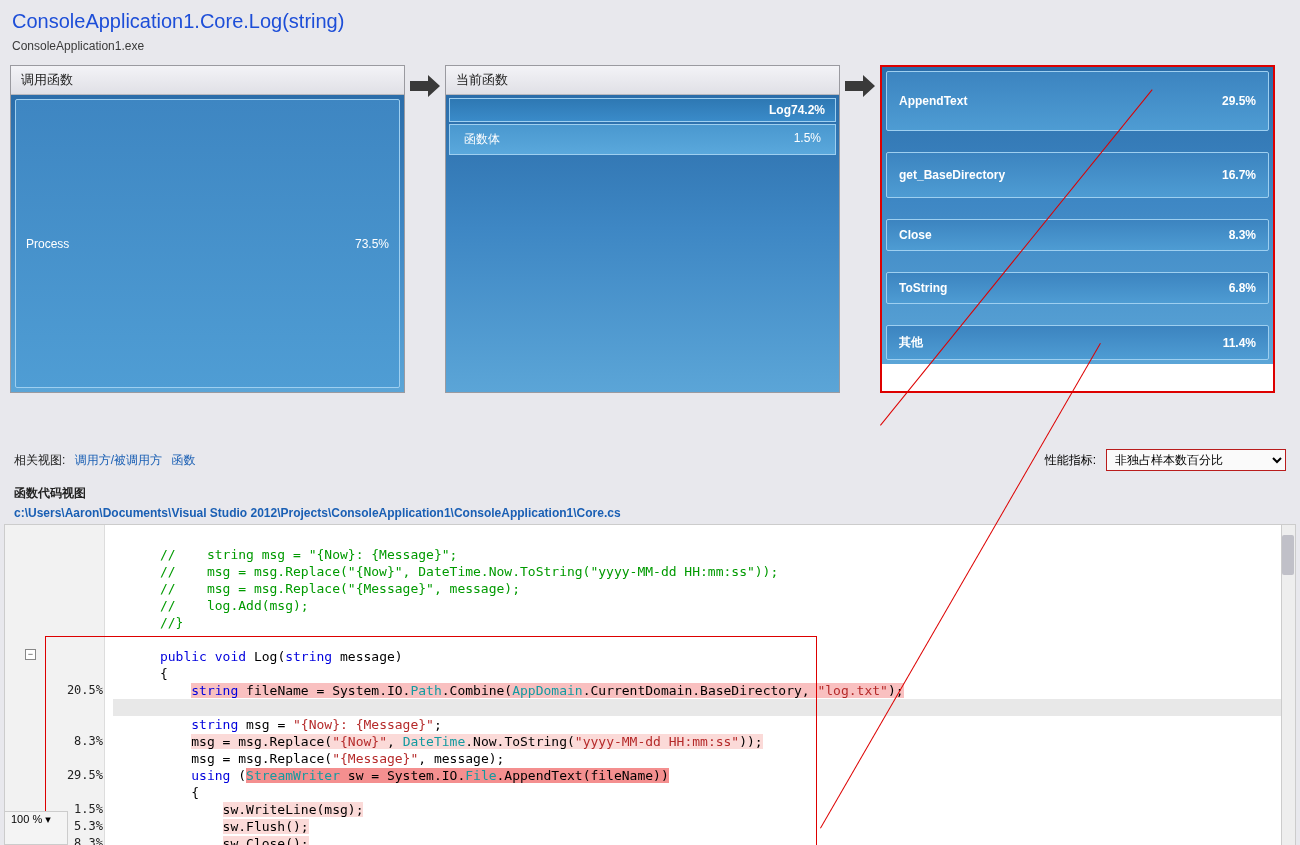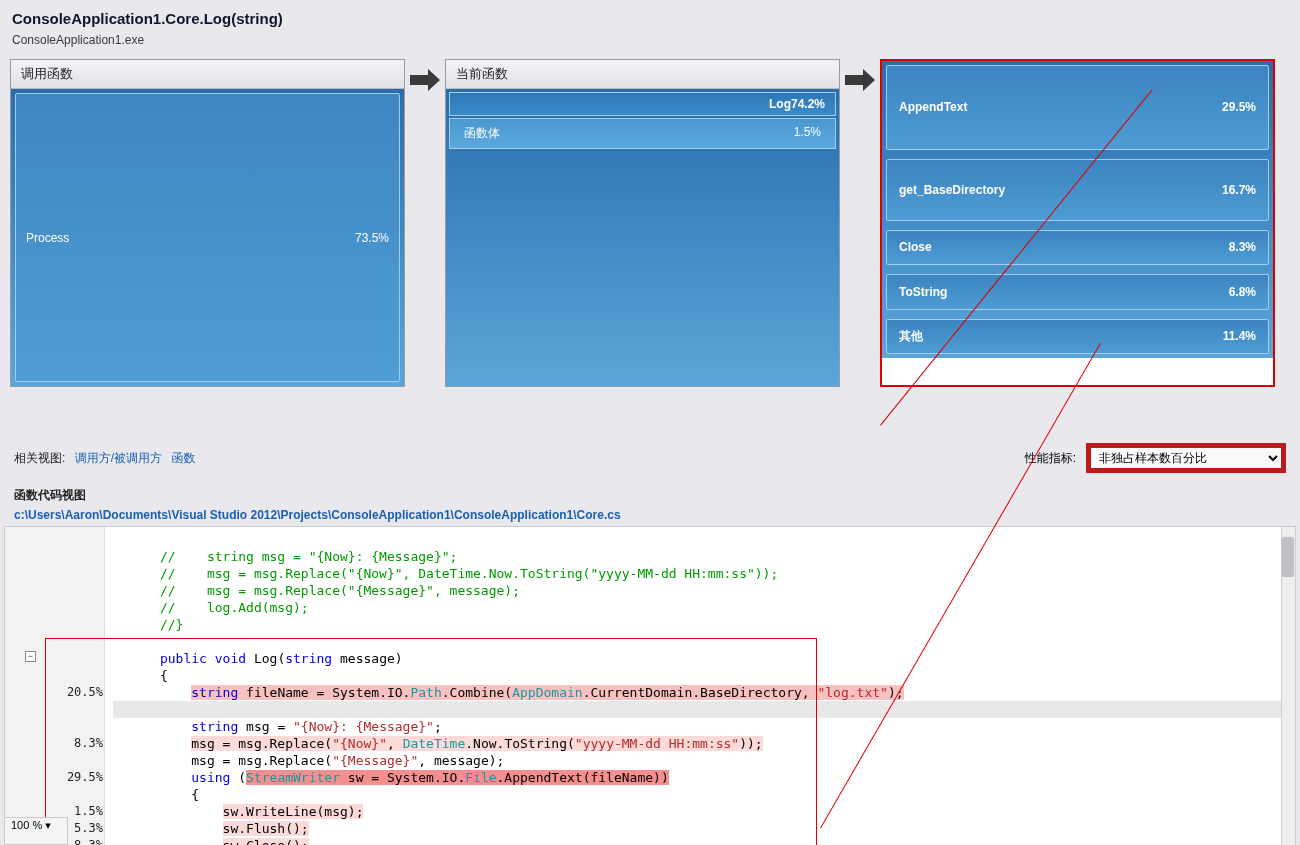--- a/index.html
+++ b/index.html
@@ -1,53 +1,53 @@
 <!DOCTYPE html>
 <html><head>
 <meta charset="utf-8">
 <style>
 * { box-sizing: border-box; margin: 0; padding: 0; }
 body { font-family: "Microsoft YaHei", Tahoma, Arial, sans-serif; font-size: 12px; background: #e8e8ed; width: 1300px; height: 845px; overflow: hidden; }
 .header { padding: 10px 12px 6px; }
-.header-title { font-size: 15px; font-weight: bold; color: #0f172a; }
+.header-title { font-size: 20px; font-weight: normal; color: #1d4ed8; }
 .header-sub { font-size: 12px; color: #3a3a3a; margin-top: 6px; }
 .panels { display: flex; align-items: stretch; padding: 6px 10px 8px; gap: 0; }
 .panel-wrap { flex: 1; border: 1px solid #9a9aa0; background: #fff; }
 .panel-wrap.left { width: 395px; flex: 0 0 395px; }
 .panel-wrap.mid { width: 395px; flex: 0 0 395px; }
 .panel-wrap.right { width: 395px; flex: 0 0 395px; border: 2px solid #d00; }
 .arrow-col { width: 40px; display: flex; align-items: flex-start; justify-content: center; padding-top: 10px; }
 .arrow-col svg { width: 30px; height: 22px; fill: #3a3a3a; }
 .panel-title { background: linear-gradient(#f3f3f7,#e0e0e6); border-bottom: 1px solid #b8b8bd; padding: 5px 10px; font-size: 13px; color: #222; }
 .panel-body { background: linear-gradient(#2b6da9,#3e87c4 45%,#5ba5d7); height: 297px; padding: 4px; position: relative; }
 .block { background: linear-gradient(#3e86c2,#4f9dd4); border: 1px solid #9ecff0; border-radius: 2px; color: #fff; padding: 6px 10px; margin-bottom: 4px; display: flex; justify-content: space-between; align-items: center; height: 100%; cursor: pointer; }
 .current-log { background: linear-gradient(#2e78b3,#3a8bc9); border: 1px solid #9ecff0; color: #fff; padding: 4px 10px; display: flex; justify-content: flex-end; font-weight: bold; margin-bottom: 2px; }
 .current-body { background: linear-gradient(#4a98cf,#5aa8dc); border: 1px solid #9ecff0; color: #fff; padding: 6px 14px; display: flex; justify-content: space-between; margin-bottom: 4px; }
-.right-body { background: linear-gradient(#2b6da9,#3e87c4 45%,#5ba5d7); height: 297px; padding: 4px; display: flex; flex-direction: column; gap: 9px; }
+.right-body { background: linear-gradient(#2b6da9,#3e87c4 45%,#5ba5d7); height: 297px; padding: 4px; display: flex; flex-direction: column; gap: 21px; }
 .right-item { border: 1px solid #9ecff0; border-radius: 2px; background: linear-gradient(#3c84c0,#4e9cd3); color: #fff; padding: 8px 12px; display: flex; justify-content: space-between; align-items: center; font-weight: bold; cursor: pointer; flex: 1; }
 .right-item.big { flex: 2.3; }
 .right-item.small { flex: 0.6; }
 .below-row { display: flex; justify-content: space-between; align-items: center; padding: 4px 14px 8px; margin-top: 44px; }
 .related { color: #222; }
 .related a { color: #1a5fb4; text-decoration: none; margin-left: 6px; }
 .perf-metric { display: flex; align-items: center; gap: 10px; }
-.perf-metric select { width: 200px; font-size: 12px; padding: 2px 4px; border: 5px solid #b91c1c; background: #fafafa; }
+.perf-metric select { width: 180px; font-size: 12px; padding: 2px 4px; border: 1px solid #b91c1c; background: #fafafa; }
 .code-hdr { padding: 6px 14px 2px; font-weight: bold; color: #222; }
 .code-path { padding: 2px 14px 4px; color: #1a5fb4; font-weight: bold; }
 .code-area { position: relative; background: #fff; margin: 0 4px; border: 1px solid #ccc; height: 365px; overflow: hidden; }
 .gutter { position: absolute; left: 0; top: 0; bottom: 0; width: 100px; background: #f2f2f2; border-right: 1px solid #ddd; }
 .code-content { position: absolute; left: 100px; right: 14px; top: 0; bottom: 0; font-family: "SimSun", Consolas, monospace; font-size: 13px; line-height: 17px; white-space: pre; padding: 4px 0 0 8px; }
 .pct-col { position: absolute; left: 54px; top: 4px; width: 44px; text-align: right; font-family: Consolas, monospace; font-size: 12px; line-height: 17px; color: #222; }
 .fold-col { position: absolute; left: 20px; top: 0; width: 16px; height: 100%; }
 .fold-box { position: absolute; width: 11px; height: 11px; border: 1px solid #888; background: #fff; font-size: 9px; line-height: 9px; text-align: center; color: #444; cursor: pointer; }
 .redbox { position: absolute; border: 1px solid #d00; pointer-events: none; }
 .red-line { position: absolute; border-top: 1px solid #d00; transform-origin: left top; }
 .scroll-v { position: absolute; right: 0; top: 0; bottom: 0; width: 14px; background: #eee; border-left: 1px solid #ccc; }
 .scroll-thumb { position: absolute; right: 1px; width: 12px; background: #c0c0c8; border-radius: 2px; }
-.zoom-bar { position: absolute; left: 4px; bottom: 0; height: 28px; font-size: 11px; background: #f4f4f4; border: 1px solid #ccc; padding: 1px 16px 1px 6px; }
+.zoom-bar { position: absolute; left: 4px; bottom: 0; height: 34px; font-size: 11px; background: #f4f4f4; border: 1px solid #ccc; padding: 1px 16px 1px 6px; }
 .kw { color: #0000dd; }
 .str { color: #b52a2a; }
 .type { color: #139aa0; }
 .cmt { color: #009a00; }
 .hl-pink { background: #f9c0c0; }
 .hl-lightpink { background: #fbdad8; }
 .hl-red { background: #f48f8f; }
 .code-line-sel { background: #e8e8e8; display: inline-block; width: 1170px; }
 </style>
 </head>

